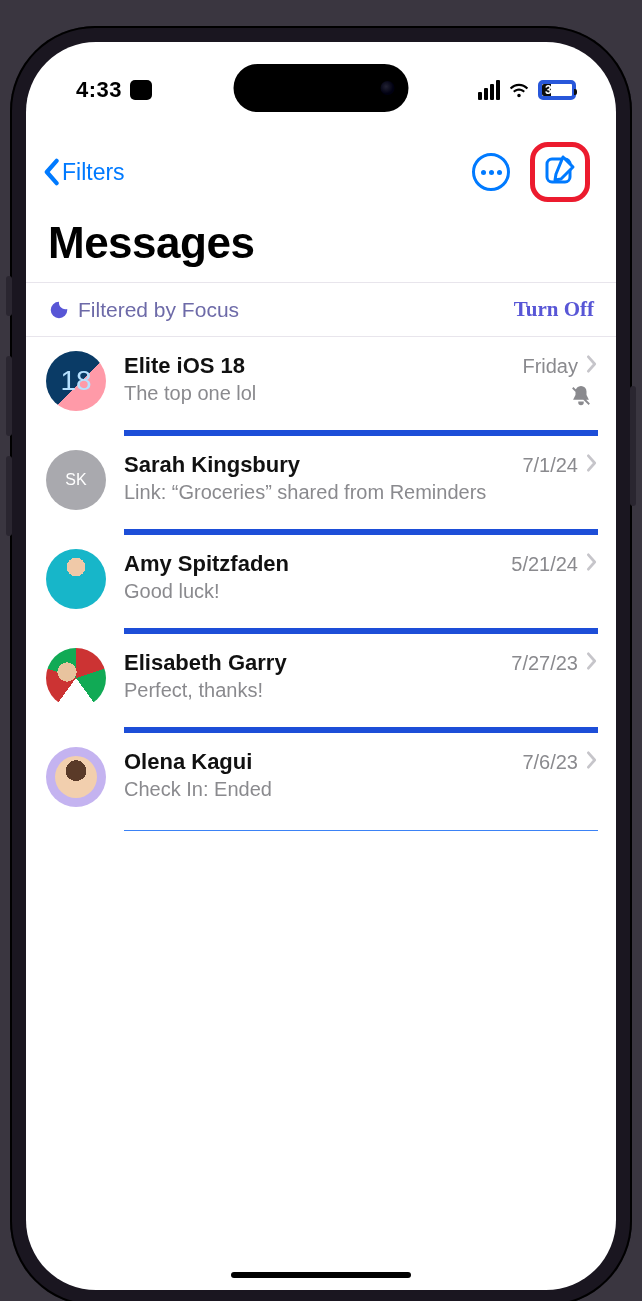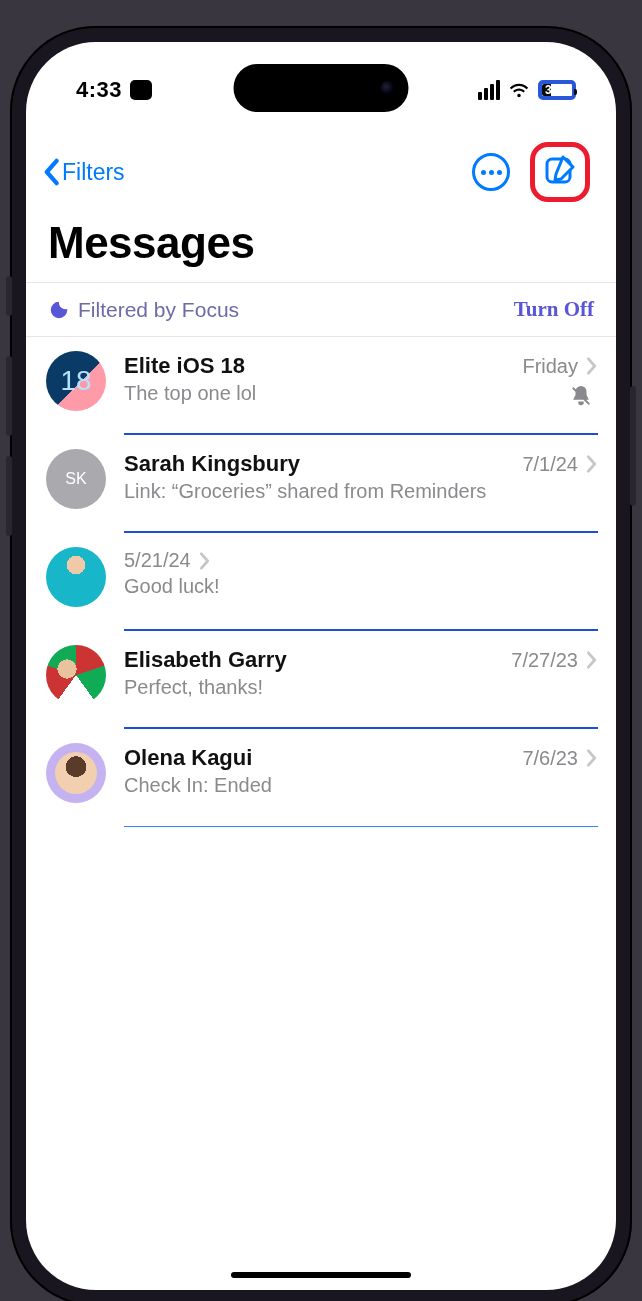--- a/index.html
+++ b/index.html
@@ -100,25 +100,25 @@
   .focus-left{ display:flex; align-items:center; gap:8px; }
   .focus-left .lbl{ color:#6d6aa8; }
   .focus-right{ font-weight:600;font-family:Liberation Serif, serif; }
 
   .list { flex:1; overflow:hidden; }
   .row {
     display:flex; align-items:flex-start;
     padding: 14px 18px 0 20px;
   }
   .avatar { width:60px; height:60px; border-radius:50%; flex:0 0 60px; margin-right:18px; position:relative; overflow:hidden;}
-  .row-body { flex:1; border-bottom:2px solid #1d4ed8; padding: 2px 0 24px; min-height:84px; position:relative;}
+  .row-body { flex:1; border-bottom:6px solid #1d4ed8; padding: 2px 0 24px; min-height:84px; position:relative;}
   .row:last-child .row-body{ border-bottom:1px solid #3b82f6;}
   .line1 { display:flex; align-items:center; justify-content:space-between; }
   .name { font-size:22px; font-weight:700; color:#111; }
-  .meta { display:flex; align-items:center; gap:8px; color:#8a8a8e; font-size:20px; }
+  .meta { display:flex; gap:8px; color:#8a8a8e; font-size:20px; }
   .chev-r { width:12px; height:18px; }
   .preview { color:#8a8a8e; font-size:20px; line-height:1.25; margin-top:2px; padding-right:40px;}
   .mute { position:absolute; right:6px; top:34px; width:22px; height:22px; }
 
   
   .av-18{ background: linear-gradient(135deg,#0a3b66 0%, #0a3b66 55%, #ff9aa8 55%, #ff9aa8 100%); display:flex; align-items:center; justify-content:center; color:#b6e1ff; font-size:28px; font-weight:300;}
   .av-sk{ background:#a9a9ae; display:flex; align-items:center; justify-content:center; color:#fff; font-size:16px; font-weight:500;}
   .av-amy{ background: radial-gradient(circle at 50% 30%, #f0c9a8 0 18%, transparent 18%), linear-gradient(#17b6c9,#17b6c9); background-color:#8aa; }
   .av-eli{ background: radial-gradient(circle at 35% 40%, #e8c39e 0 18%, transparent 18%), conic-gradient(#c33 0 20%, #1a5 20% 40%, #fff 40% 60%, #c33 60% 80%, #1a5 80% 100%);}
   .av-ole{ background:#c4b3f0; display:flex; align-items:center; justify-content:center;}
@@ -234,20 +234,21 @@
             </span>
           </div>
           <div class="preview">Link: “Groceries” shared from Reminders</div>
         </div>
       </div>
 
       <div class="row">
         <div class="avatar av-amy"></div>
         <div class="row-body">
           <div class="line1">
+            <span class="name">Amy Spitzfaden</span>
             <span class="meta">
               <span>5/21/24</span>
               <svg class="chev-r" viewBox="0 0 12 20">
                   <path fill="none" stroke="#c6c5ca" stroke-width="3" stroke-linecap="round" stroke-linejoin="round" d="M2 2l7 8-7 8"></path>
                 </svg>
             </span>
           </div>
           <div class="preview">Good luck!</div>
         </div>
       </div>

